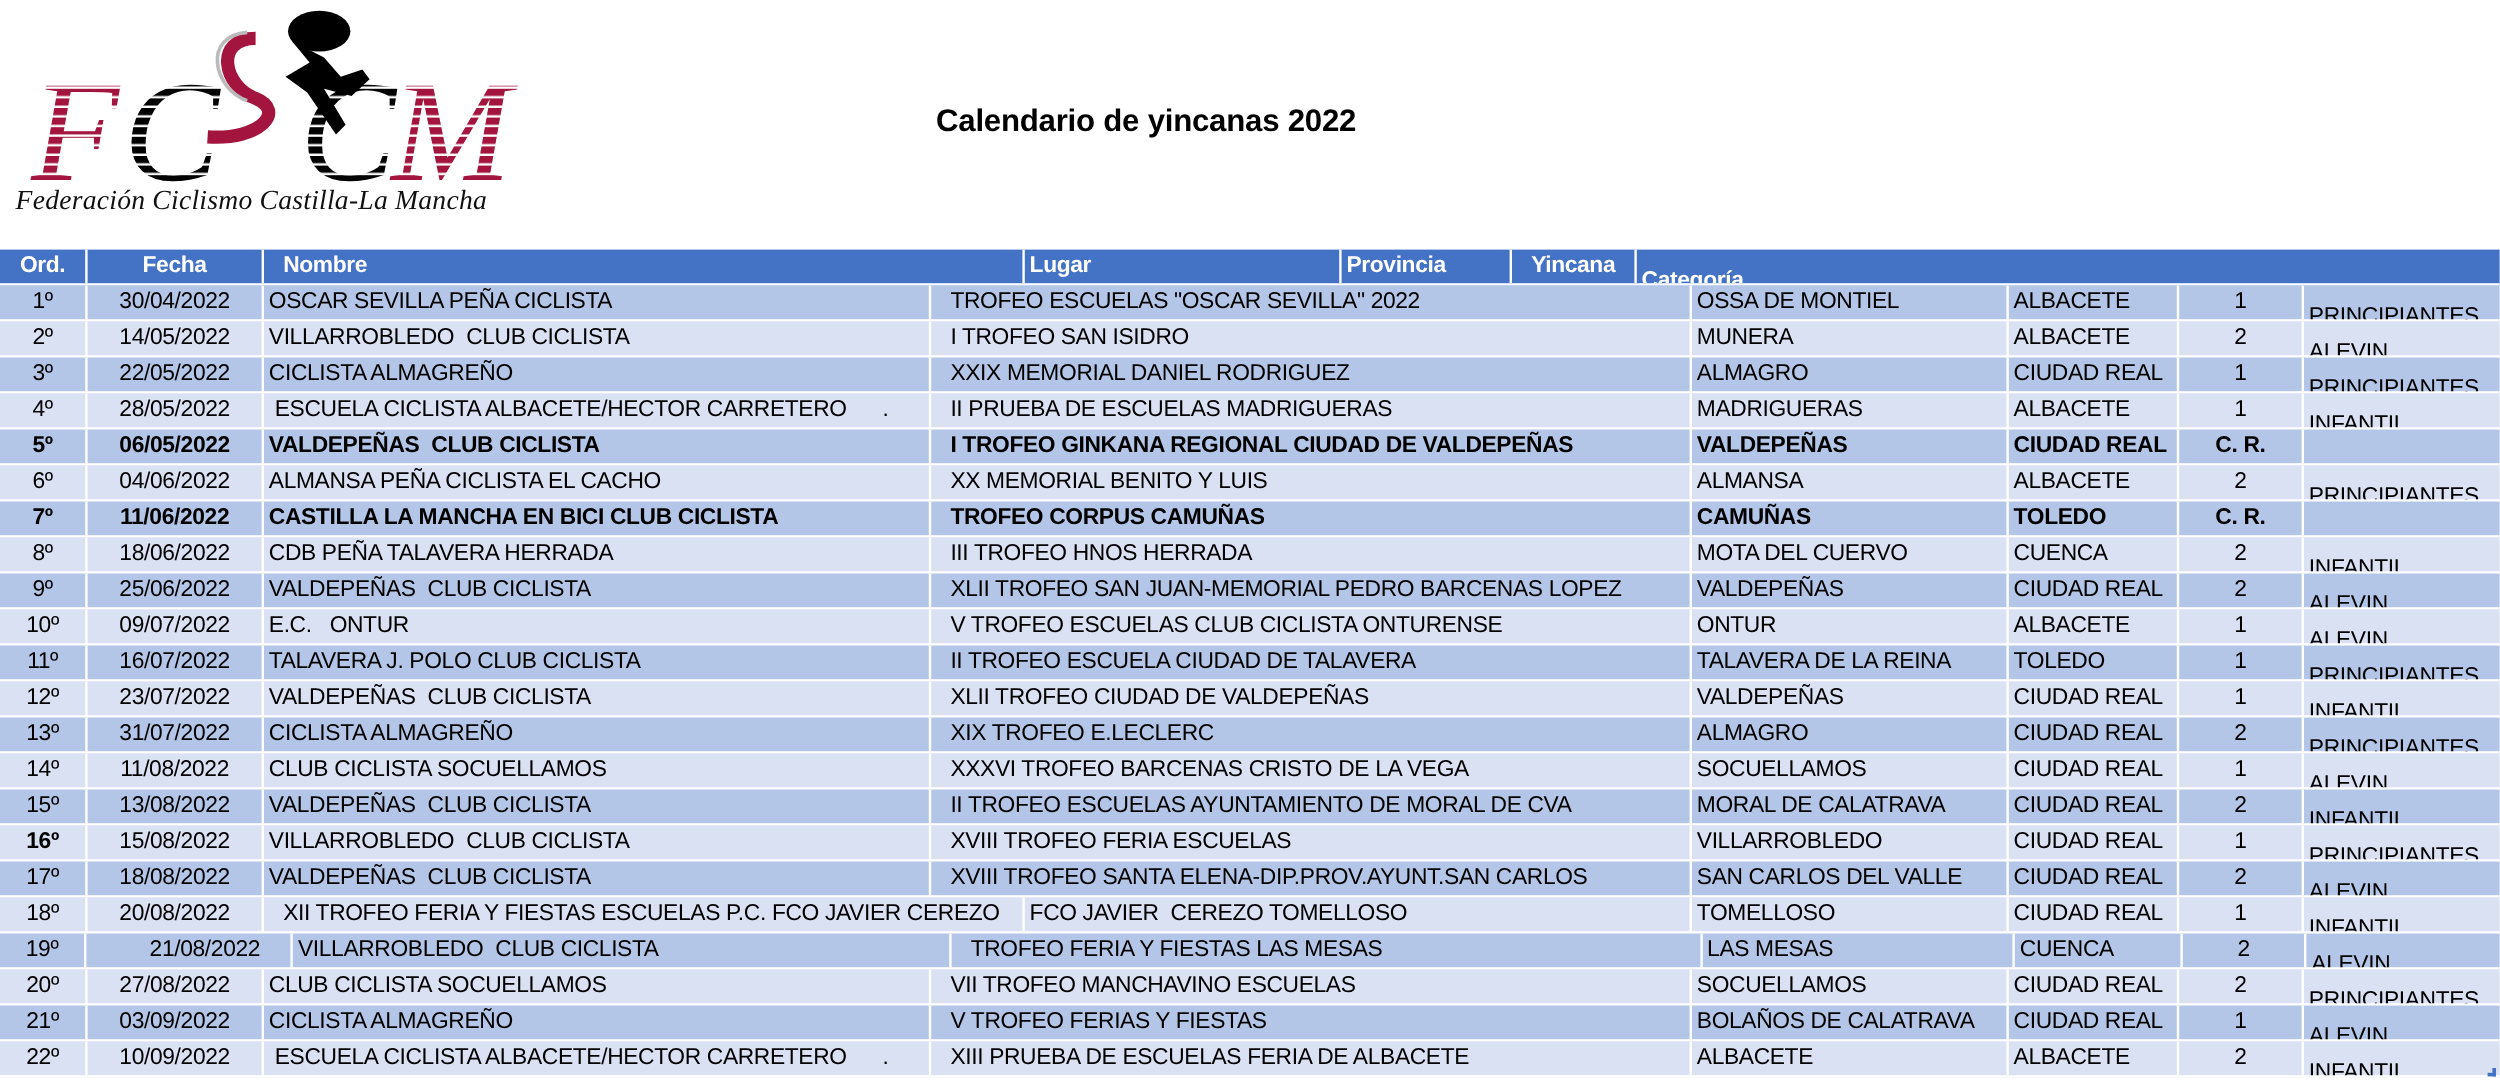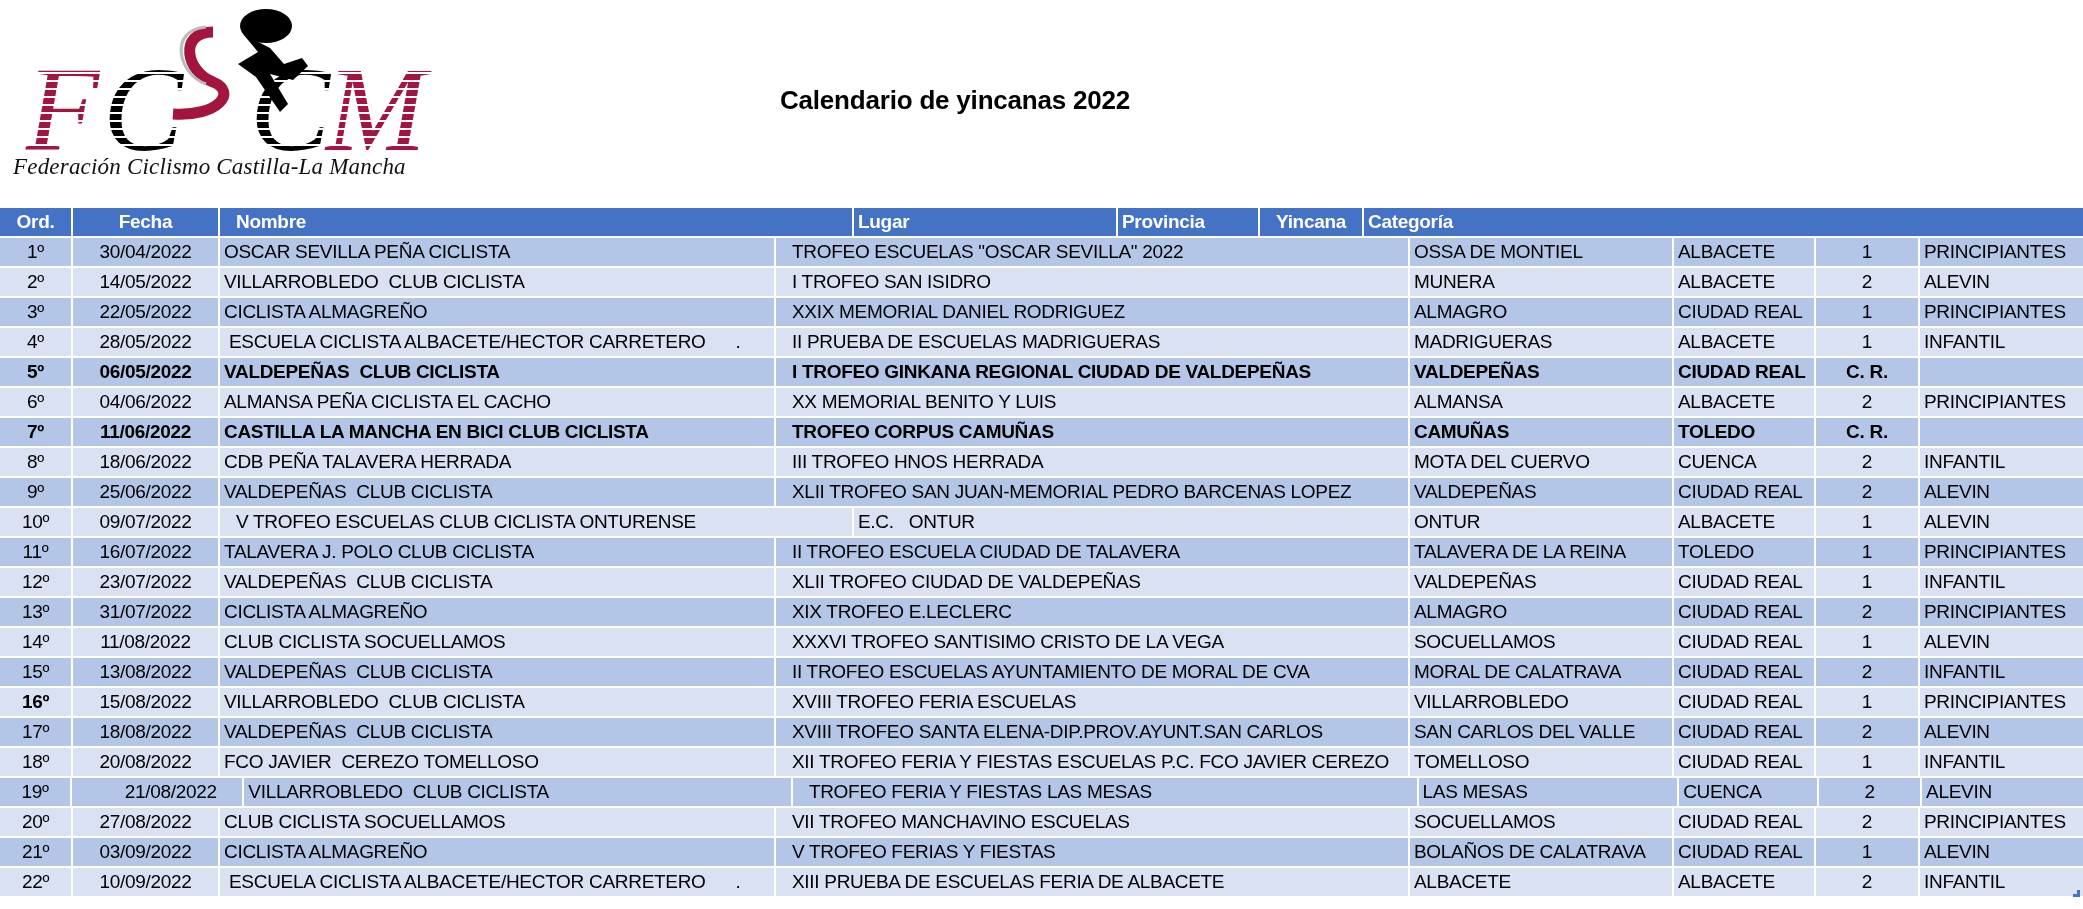--- a/index.html
+++ b/index.html
@@ -15,21 +15,21 @@
            white-space:nowrap; letter-spacing:-0.2px; }
 
   .grid { position:absolute; left:0; top:208px; width:2083px; }
   .row { display:flex; height:30px; box-sizing:border-box; border-bottom:2px solid #ffffff; }
   .row.head { background:#4472C4; color:#fff; font-weight:bold; height:30px; }
   .row.dark { background:#B4C6E7; }
   .row.light { background:#D9E1F2; }
   .row.bold { font-weight:bold; }
   .cell { box-sizing:border-box; border-right:2px solid #ffffff; padding:0 4px; font-size:19px;
           line-height:28px; white-space:nowrap; overflow:hidden; letter-spacing:-0.3px; }
-  .cell:last-child { border-right:none; }
+  .cell:last-child { border-right:none;margin-top:12px; }
   .c-ord { width:73px; text-align:center; }
   .c-fecha { width:147px; text-align:center; }
   .c-org { width:556px; }
   .c-nom { width:634px;padding-left:16px; }
   .c-lugar { width:264px; }
   .c-prov { width:142px; }
   .c-yin { width:104px; text-align:center; }
   .c-cat { width:163px; }
   .row.head .cell.c-org, .row.head .cell.c-nom, .row.head .cell.c-lugar,
   .row.head .cell.c-prov, .row.head .cell.c-cat { text-align:left; }
@@ -168,22 +168,22 @@
         <div class="cell c-org" style="white-space: pre;">VALDEPEÑAS  CLUB CICLISTA</div>
         <div class="cell c-nom" style="white-space: pre;">XLII TROFEO SAN JUAN-MEMORIAL PEDRO BARCENAS LOPEZ</div>
         <div class="cell c-lugar" style="white-space: pre;">VALDEPEÑAS</div>
         <div class="cell c-prov" style="white-space: pre;">CIUDAD REAL</div>
         <div class="cell c-yin" style="white-space: pre;">2</div>
         <div class="cell c-cat" style="white-space: pre;">ALEVIN</div>
       </div>
       <div class="row light">
         <div class="cell c-ord" style="white-space: pre;">10º</div>
         <div class="cell c-fecha" style="white-space: pre;">09/07/2022</div>
+        <div class="cell c-org" style="white-space: pre;">E.C.   ONTUR</div>
         <div class="cell c-nom" style="white-space: pre;">V TROFEO ESCUELAS CLUB CICLISTA ONTURENSE</div>
-        <div class="cell c-org" style="white-space: pre;">E.C.   ONTUR</div>
         <div class="cell c-lugar" style="white-space: pre;">ONTUR</div>
         <div class="cell c-prov" style="white-space: pre;">ALBACETE</div>
         <div class="cell c-yin" style="white-space: pre;">1</div>
         <div class="cell c-cat" style="white-space: pre;">ALEVIN</div>
       </div>
       <div class="row dark">
         <div class="cell c-ord" style="white-space: pre;">11º</div>
         <div class="cell c-fecha" style="white-space: pre;">16/07/2022</div>
         <div class="cell c-org" style="white-space: pre;">TALAVERA J. POLO CLUB CICLISTA</div>
         <div class="cell c-nom" style="white-space: pre;">II TROFEO ESCUELA CIUDAD DE TALAVERA</div>
@@ -209,21 +209,21 @@
         <div class="cell c-nom" style="white-space: pre;">XIX TROFEO E.LECLERC</div>
         <div class="cell c-lugar" style="white-space: pre;">ALMAGRO</div>
         <div class="cell c-prov" style="white-space: pre;">CIUDAD REAL</div>
         <div class="cell c-yin" style="white-space: pre;">2</div>
         <div class="cell c-cat" style="white-space: pre;">PRINCIPIANTES</div>
       </div>
       <div class="row light">
         <div class="cell c-ord" style="white-space: pre;">14º</div>
         <div class="cell c-fecha" style="white-space: pre;">11/08/2022</div>
         <div class="cell c-org" style="white-space: pre;">CLUB CICLISTA SOCUELLAMOS</div>
-        <div class="cell c-nom" style="white-space: pre;">XXXVI TROFEO SANTISIMO CRISTO DE LA VEGA</div>
+        <div class="cell c-nom" style="white-space: pre;">XXXVI TROFEO BARCENAS CRISTO DE LA VEGA</div>
         <div class="cell c-lugar" style="white-space: pre;">SOCUELLAMOS</div>
         <div class="cell c-prov" style="white-space: pre;">CIUDAD REAL</div>
         <div class="cell c-yin" style="white-space: pre;">1</div>
         <div class="cell c-cat" style="white-space: pre;">ALEVIN</div>
       </div>
       <div class="row dark">
         <div class="cell c-ord" style="white-space: pre;">15º</div>
         <div class="cell c-fecha" style="white-space: pre;">13/08/2022</div>
         <div class="cell c-org" style="white-space: pre;">VALDEPEÑAS  CLUB CICLISTA</div>
         <div class="cell c-nom" style="white-space: pre;">II TROFEO ESCUELAS AYUNTAMIENTO DE MORAL DE CVA</div>
@@ -248,22 +248,22 @@
         <div class="cell c-org" style="white-space: pre;">VALDEPEÑAS  CLUB CICLISTA</div>
         <div class="cell c-nom" style="white-space: pre;">XVIII TROFEO SANTA ELENA-DIP.PROV.AYUNT.SAN CARLOS</div>
         <div class="cell c-lugar" style="white-space: pre;">SAN CARLOS DEL VALLE</div>
         <div class="cell c-prov" style="white-space: pre;">CIUDAD REAL</div>
         <div class="cell c-yin" style="white-space: pre;">2</div>
         <div class="cell c-cat" style="white-space: pre;">ALEVIN</div>
       </div>
       <div class="row light">
         <div class="cell c-ord" style="white-space: pre;">18º</div>
         <div class="cell c-fecha" style="white-space: pre;">20/08/2022</div>
+        <div class="cell c-nom" style="white-space: pre;">XII TROFEO FERIA Y FIESTAS ESCUELAS P.C. FCO JAVIER CEREZO</div>
         <div class="cell c-org" style="white-space: pre;">FCO JAVIER  CEREZO TOMELLOSO</div>
-        <div class="cell c-nom" style="white-space: pre;">XII TROFEO FERIA Y FIESTAS ESCUELAS P.C. FCO JAVIER CEREZO</div>
         <div class="cell c-lugar" style="white-space: pre;">TOMELLOSO</div>
         <div class="cell c-prov" style="white-space: pre;">CIUDAD REAL</div>
         <div class="cell c-yin" style="white-space: pre;">1</div>
         <div class="cell c-cat" style="white-space: pre;">INFANTIL</div>
       </div>
       <div class="row dark">
         <div class="cell c-ord" style="white-space: pre;">19º</div>
         <div class="cell c-fecha" style="white-space: pre; margin-left: 27px;">21/08/2022</div>
         <div class="cell c-org" style="white-space: pre;">VILLARROBLEDO  CLUB CICLISTA</div>
         <div class="cell c-nom" style="white-space: pre;">TROFEO FERIA Y FIESTAS LAS MESAS</div>

